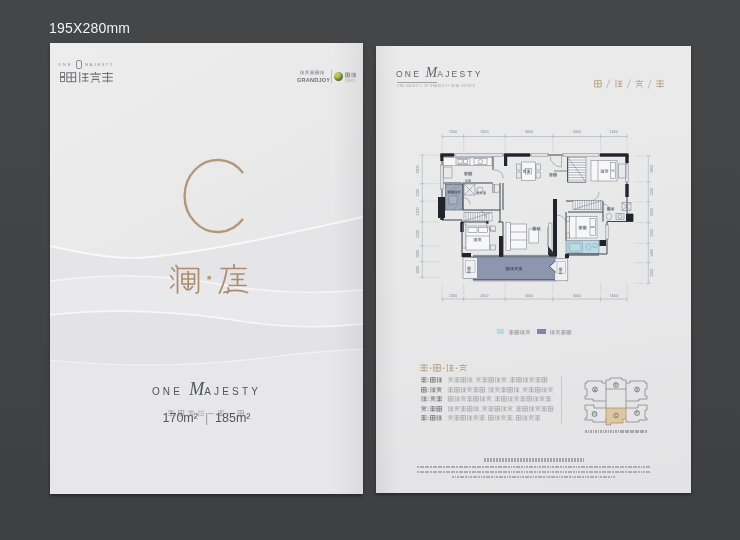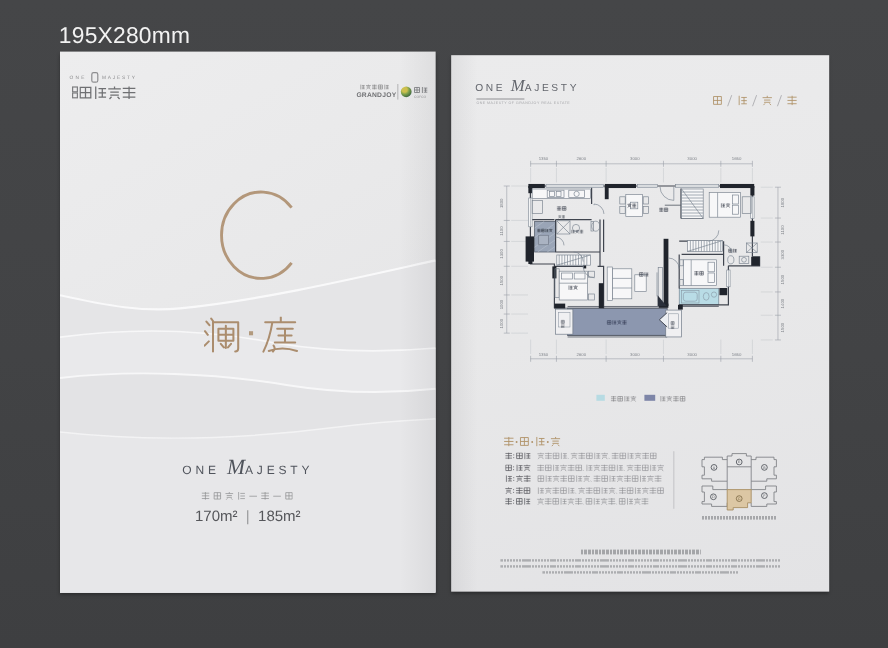--- a/index.html
+++ b/index.html
@@ -4,21 +4,21 @@
 <style>
   html,body{margin:0;padding:0;}
   body{width:740px;height:540px;background:#424345;overflow:hidden;position:relative;font-family:"Liberation Sans",sans-serif;}
   .abs{position:absolute;}
 </style>
 </head>
 <body>
 
 <div class="abs" style="left:0;top:0;width:740px;height:540px;background:linear-gradient(180deg,#454648 0%,#424345 55%,#3e3f41 100%);"></div>
 
-<div class="abs" style="left:49px;top:20px;color:#f2f2f2;font-size:19px;letter-spacing:0.2px;">195X280mm</div>
+<div class="abs" style="left:49px;top:20px;color:#f2f2f2;font-size:14px;letter-spacing:0.2px;">195X280mm</div>
 
 <div class="abs" id="pageL" style="left:50px;top:43px;width:313px;height:451px;background:linear-gradient(150deg,#ededee 0%,#e9e9ea 40%,#e2e2e4 100%);box-shadow:0 2px 3px rgba(0,0,0,0.35);overflow:hidden;">
 
   <svg width="313" height="451" viewBox="0 0 313 451" style="position:absolute;left:0;top:0;">
     <path d="M0,203 C40,212 70,217 100,214 C170,207 250,188 313,174 L313,451 L0,451 Z" fill="#e5e5e7"></path>
     <path d="M0,203 C40,212 70,217 100,214 C170,207 250,188 313,174" fill="none" stroke="#fafafb" stroke-width="1.8" opacity="0.95"></path>
     <path d="M0,238 C60,230 120,231 180,243 C235,252 280,250 313,247 L313,451 L0,451 Z" fill="#e9e9eb"></path>
     <path d="M0,238 C60,230 120,231 180,243 C235,252 280,250 313,247" fill="none" stroke="#f8f8f9" stroke-width="1.4" opacity="0.9"></path>
     <path d="M0,272 C60,265 130,268 190,278 C240,286 285,284 313,281 L313,451 L0,451 Z" fill="#e3e3e5"></path>
     <path d="M0,272 C60,265 130,268 190,278 C240,286 285,284 313,281" fill="none" stroke="#f8f8f9" stroke-width="1.6" opacity="0.95"></path>
@@ -85,21 +85,21 @@
   </div>
 
   <div class="abs" style="left:283px;top:0;width:30px;height:451px;background:linear-gradient(90deg,rgba(0,0,0,0) 0%,rgba(60,60,65,0.07) 100%);"></div>
 
   <div class="abs" style="left:118.3px;top:367px;">
     <svg style="display:block" width="76" height="8" viewBox="0 0 76.40 8">
         <path d="M0.00,0.96 h6.4 M0.00,3.20 h6.4 M0.00,5.44 h6.4 M3.20,0 v6.4 M10.51,0.51 h5.38 v5.38 h-5.38 Z M10.51,3.20 h5.38 M13.20,0.51 v5.38 M20.00,1.28 h6.4 M23.20,0 v1.28 M21.02,2.94 h4.35 M21.02,4.48 h4.35 M21.66,5.25 l-1.02,1.15 M24.74,5.25 l1.02,1.15 M31.02,0 v6.4 M32.43,1.15 h3.84 M32.43,3.33 h3.84 M32.43,5.50 h3.84 M40.00,3.52 h6.40 M50.00,0.96 h6.4 M50.00,3.20 h6.4 M50.00,5.44 h6.4 M53.20,0 v6.4 M60.00,3.52 h6.40 M70.51,0.51 h5.38 v5.38 h-5.38 Z M70.51,3.20 h5.38 M73.20,0.51 v5.38" stroke="#8e8f91" stroke-width="0.6" fill="none"></path>
       </svg>
   </div>
 
-  <div class="abs" style="left:0;top:380px;width:313px;text-align:center;color:#55565a;font-size:12.5px;">170m²&nbsp;&nbsp;<span style="color:#9a9b9d;">|</span>&nbsp;&nbsp;185m²</div>
+  <div class="abs" style="left:0;top:368px;width:313px;text-align:center;color:#55565a;font-size:12.5px;">170m²&nbsp;&nbsp;<span style="color:#9a9b9d;">|</span>&nbsp;&nbsp;185m²</div>
 </div>
 
 <div class="abs" id="pageR" style="left:376px;top:46px;width:315px;height:447px;background:linear-gradient(170deg,#ebebec 0%,#e8e8e9 50%,#e3e3e5 100%);box-shadow:0 2px 3px rgba(0,0,0,0.35);overflow:hidden;">
 
   <div class="abs" style="left:0;top:0;width:22px;height:447px;background:linear-gradient(90deg,rgba(60,60,65,0.07) 0%,rgba(0,0,0,0) 100%);"></div>
 
   <div class="abs" style="left:20px;top:17px;color:#63666d;">
     <span style="font-size:8.5px;letter-spacing:2.2px;">ONE&nbsp;</span><span style="font-family:'Liberation Serif',serif;font-style:italic;font-size:14px;">M</span><span style="font-size:8.5px;letter-spacing:2.2px;">AJESTY</span>
   </div>
   <div class="abs" style="left:21px;top:36px;width:40px;height:1px;background:#9fa0a3;"></div>

